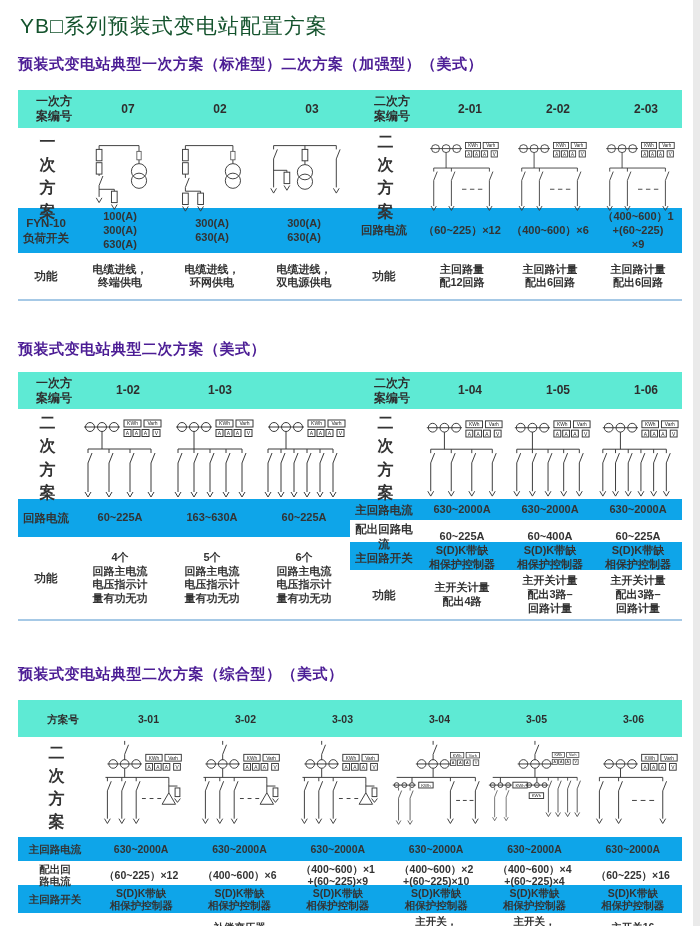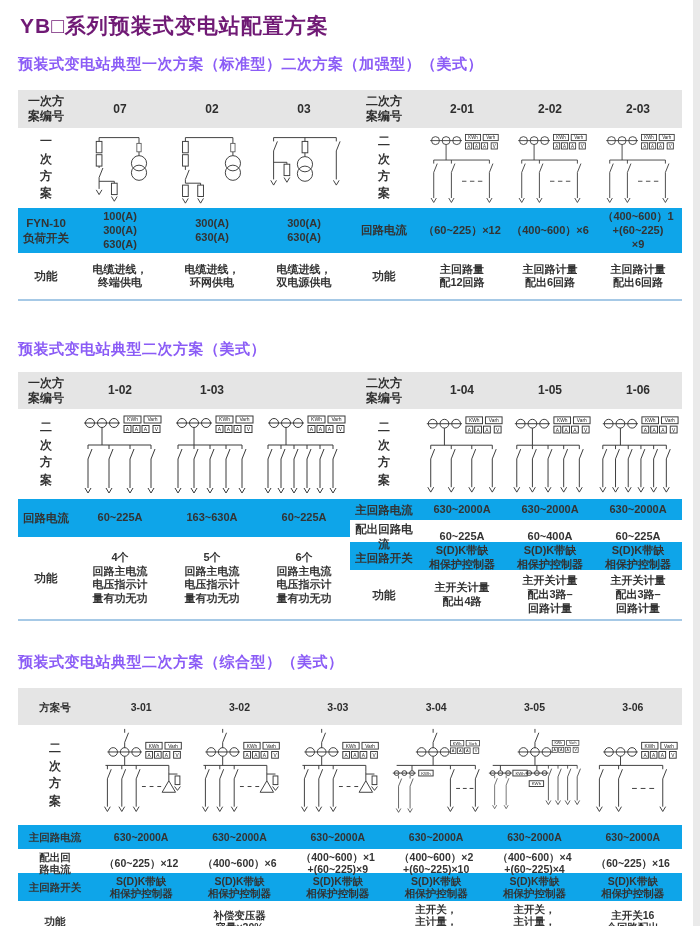--- a/index.html
+++ b/index.html
@@ -3,41 +3,41 @@
 <meta charset="utf-8">
 <style>
   html,body{margin:0;padding:0;}
   body{
     width:700px;height:926px;position:relative;overflow:hidden;
     background:#ffffff;color:#2b2b2b;
     font-family:"Liberation Sans",sans-serif;
   }
   .edge-r{position:absolute;top:0;right:0;width:7px;height:926px;background:#eaeaea;}
   .content{padding:0 18px 0 18px;}
-  .page-title{font-size:21px;font-weight:bold;color:#701a75;margin:12px 0 0 2px;letter-spacing:1px;}
-  .sec-title{font-size:15px;font-weight:bold;color:#8b5cf6;letter-spacing:0.5px;}
+  .page-title{font-size:21px;font-weight:normal;color:#14532d;margin:12px 0 0 2px;letter-spacing:1px;}
+  .sec-title{font-size:15px;font-weight:bold;color:#4c1d95;letter-spacing:0.5px;}
   .t1{margin-top:15px;}
   .t2{margin-top:39px;}
-  .t3{margin-top:32px;}
+  .t3{margin-top:44px;}
   .tbl{margin-top:16px;}
   .grid1{display:grid;grid-template-columns:56px 92px 92px 92px 68px 88px 88px 88px;}
   .gridL{display:grid;grid-template-columns:56px 92px 92px 92px;}
   .gridR{display:grid;grid-template-columns:68px 88px 88px 88px;}
   .grid3{display:grid;grid-template-columns:74px repeat(6,1fr);}
-  .thead{background:#e5e5e5;}
+  .thead{background:#5eead4;padding-left:8px;}
   .band{background:#0ea5e9;}
   .rule{height:2px;background:#A6C9E6;}
   .cell{
     display:flex;align-items:center;justify-content:center;text-align:center;
     font-size:11px;font-weight:bold;line-height:1.25;white-space:pre-line;
     color:#333;padding:2px 1px;min-width:0;
   }
   .thead .cell{font-size:12px;color:#2e2e2e;}
   .lab{font-size:11.5px;}
-  .vlabel{width:13px;word-break:break-all;line-height:1.45;font-size:12px;font-weight:bold;text-align:center;}
+  .vlabel{width:13px;word-break:break-all;line-height:1.45;font-size:16px;font-weight:bold;text-align:center;}
   .halves{display:flex;}
   .half{width:332px;}
   .diag{display:block;}
   .dcell{display:flex;align-items:center;justify-content:center;}
   .small .cell{font-size:10.5px;line-height:1.15;}
 </style>
 </head>
 <body>
 
 <svg width="0" height="0" style="position:absolute">

